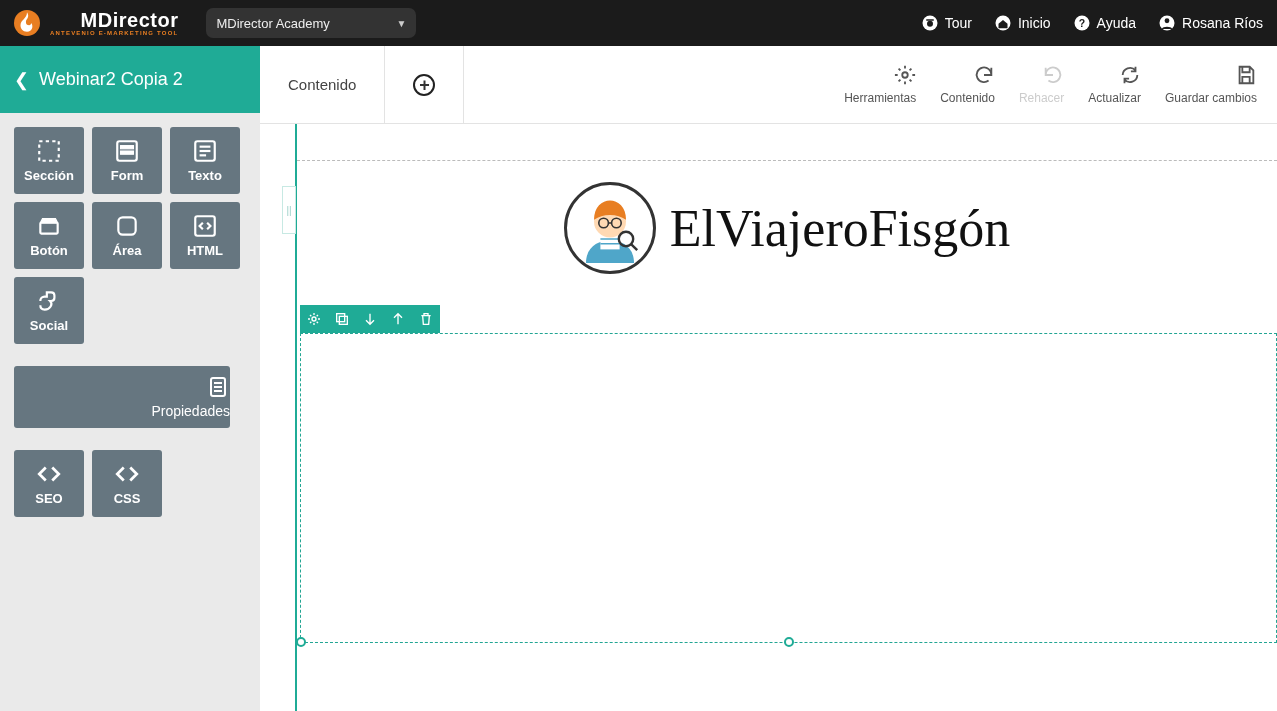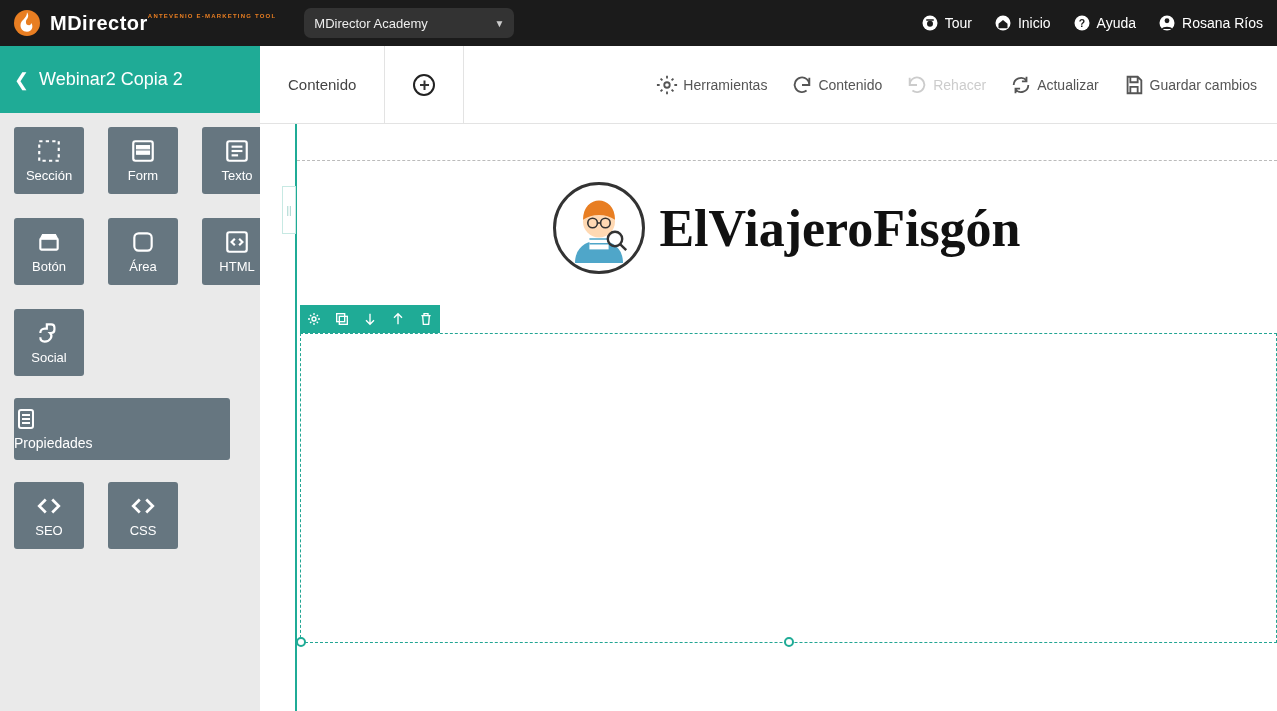--- a/index.html
+++ b/index.html
@@ -14,21 +14,21 @@
     align-items: center;
     padding: 0 14px;
     gap: 18px;
   }
   .logo-group { display: flex; align-items: center; gap: 10px; }
   .logo-badge {
     width: 26px; height: 26px; border-radius: 50%; background: #e87e22;
     display: flex; align-items: center; justify-content: center;
     color: #fff; font-weight: bold; font-size: 18px;
   }
-  .logo-text { display: flex; flex-direction: row; line-height: 1; }
+  .logo-text { display: flex; flex-direction: column; line-height: 1; align-items: flex-end; }
   .logo-main { font-size: 20px; font-weight: 700; color: #fff; letter-spacing: 0.5px; }
   .logo-sub  { font-size: 6px; letter-spacing: 1.2px; color: #e87e22; font-weight: 700; text-transform: uppercase; }
 
   .academy-pill {
     background: #333; height: 30px; min-width: 210px;
     display: flex; align-items: center; justify-content: space-between;
     border-radius: 7px; padding: 0 10px; color: #eee; font-size: 13px;
     margin-left: 10px;
   }
   .academy-pill .caret { font-size: 10px; color: #ccc; }
@@ -42,30 +42,30 @@
   .main-area { display: flex; height: calc(711px - 46px); }
   .sidebar { width: 260px; background: #eaeaea; display: flex; flex-direction: column; }
   .sidebar-title-bar {
     height: 67px; background: #1fab96; color: #fff;
     display: flex; align-items: center; padding: 0 14px; font-size: 18px;
     gap: 10px;
   }
   .sidebar-title-bar .chev { font-size: 18px; cursor: pointer; }
 
   .sidebar-grid { padding: 14px; display: flex; flex-direction: column; gap: 22px; }
-  .grid3 { display: grid; grid-template-columns: repeat(3, 70px); gap: 24px; }
+  .grid3 { display: grid; grid-template-columns: repeat(3, 70px); gap: 8px; font-weight: bold; }
   .tool-tile {
     background: #667680; color: #fff; width: 70px; height: 67px;
     border-radius: 3px; display: flex; flex-direction: column; align-items: center; justify-content: center;
     gap: 4px; cursor: pointer; font-size: 13px;
   }
   .tool-tile svg { width: 26px; height: 26px; fill: #ffffff; stroke: #ffffff; }
   .tool-tile-wide {
     background: #667680; color: #fff; width: 216px; height: 62px;
-    border-radius: 3px; display: flex; flex-direction: column; align-items: flex-start; justify-content: center;
+    border-radius: 3px; display: flex; flex-direction: column; align-items: flex-end; justify-content: center;
     gap: 4px; cursor: pointer; font-size: 14px;
   }
   .tool-tile-wide svg { width: 24px; height: 24px; fill: #fff; }
 
   .workspace { flex: 1; display: flex; flex-direction: column; background: #fff; position: relative; }
   .tabs-bar {
     height: 78px; border-bottom: 1px solid #e3e3e3;
     display: flex; align-items: stretch;
   }
   .tab {
@@ -74,21 +74,21 @@
   }
   .tab.inactive { color: #aaa; }
   .tab.plus { font-size: 22px; color: #333; }
   .tab.plus .circle {
     width: 22px; height: 22px; border: 2px solid #222; border-radius: 50%;
     display: flex; align-items: center; justify-content: center; font-size: 18px; font-weight: bold; line-height:1;
   }
 
   .tabs-spacer { flex: 1; }
   .editor-actions { display: flex; align-items: center; gap: 24px; padding: 0 20px; }
-  .editor-action  { display: flex; flex-direction: row; align-items: center; gap: 5px; color: #555; font-size: 14px; cursor: pointer; }
+  .editor-action  { display: flex; flex-direction: column; align-items: flex-end; gap: 5px; color: #555; font-size: 12px; cursor: pointer; }
   .editor-action.disabled { color: #ccc; }
   .editor-action svg { width: 22px; height: 22px; stroke: currentColor; fill: none; }
 
   
   .canvas {
     position: relative;
     flex: 1;
     overflow: hidden;
   }
   .v-teal-line { position:absolute; left:35px; top:0; bottom:0; width:2px; background:#1fab96; }
@@ -98,21 +98,21 @@
     display:flex; align-items:center; justify-content:center;
     font-size:10px; color:#9bcfc7;
   }
   .drag-handle::before { content:"||"; }
   .dotted-row {
     position:absolute; left:37px; right:0; top:36px; height:0;
     border-top: 1px dashed #bbb;
   }
   .logo-block {
     position:absolute; left:37px; right:0; top:38px;
-    display:flex; align-items:center; justify-content:center; height:132px;font-weight:bold;
+    display:flex; align-items:center; justify-content:center; height:132px;
   }
   .traveller {
     display:flex; align-items:center; gap: 14px;
   }
   .avatar {
     width: 92px; height: 92px; border: 3px solid #333; border-radius:50%; overflow:hidden;
     display:flex; align-items:flex-end; justify-content:center; background:#fff;
   }
   .avatar svg { width: 80px; height: 80px; }
   .traveller-text {

